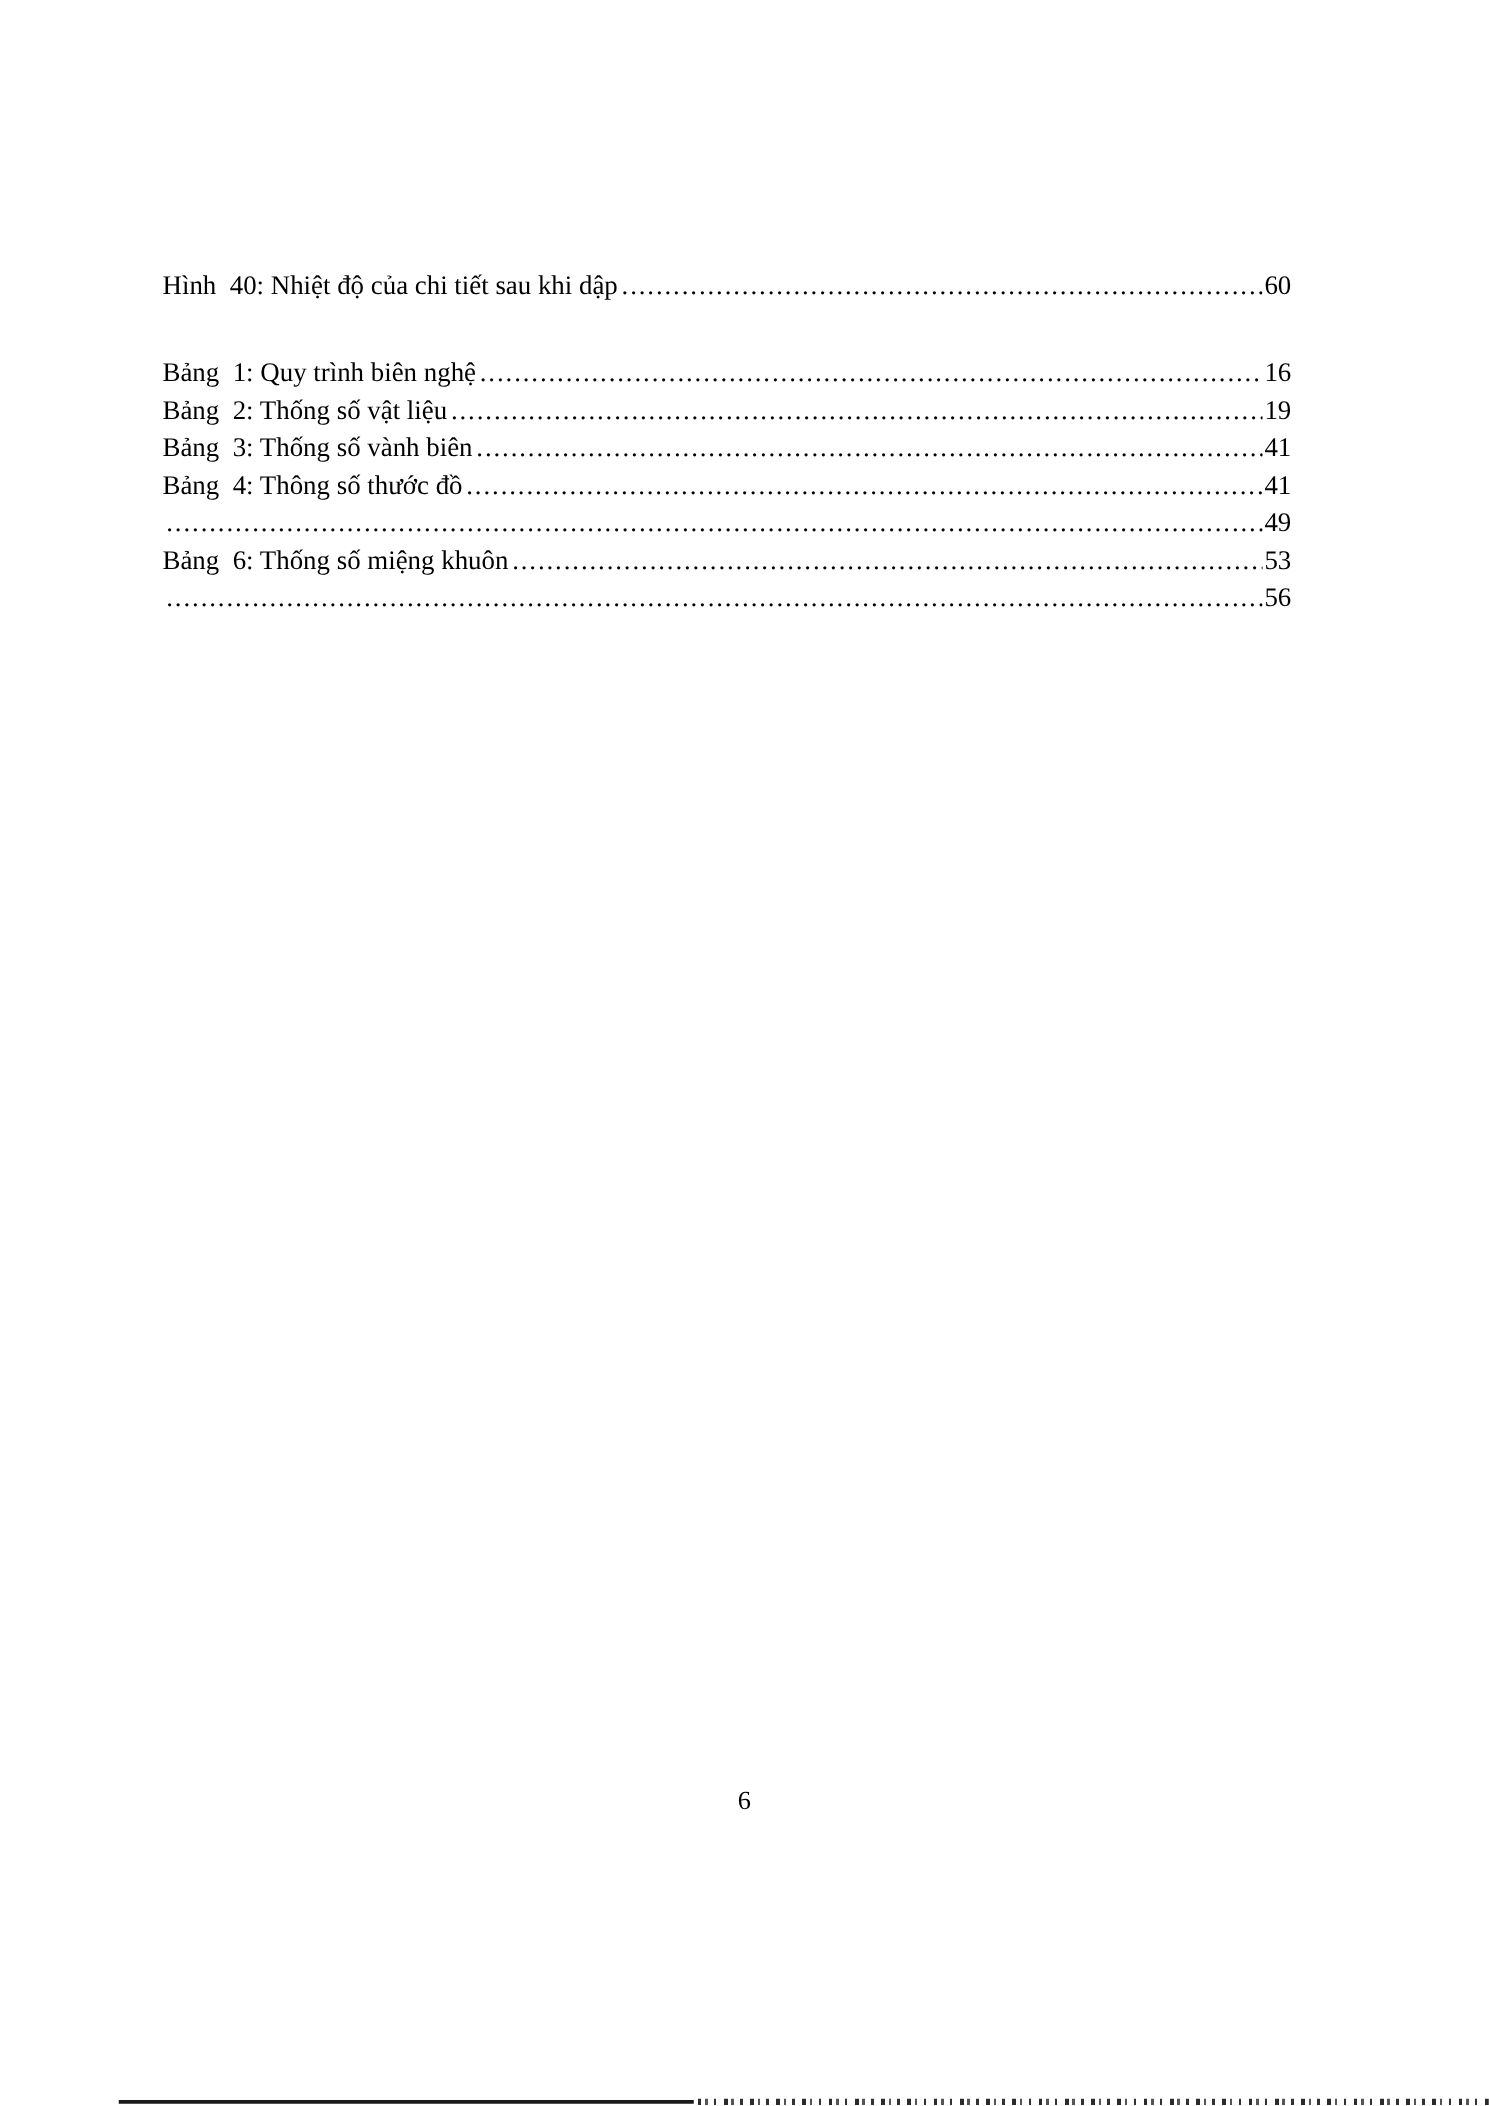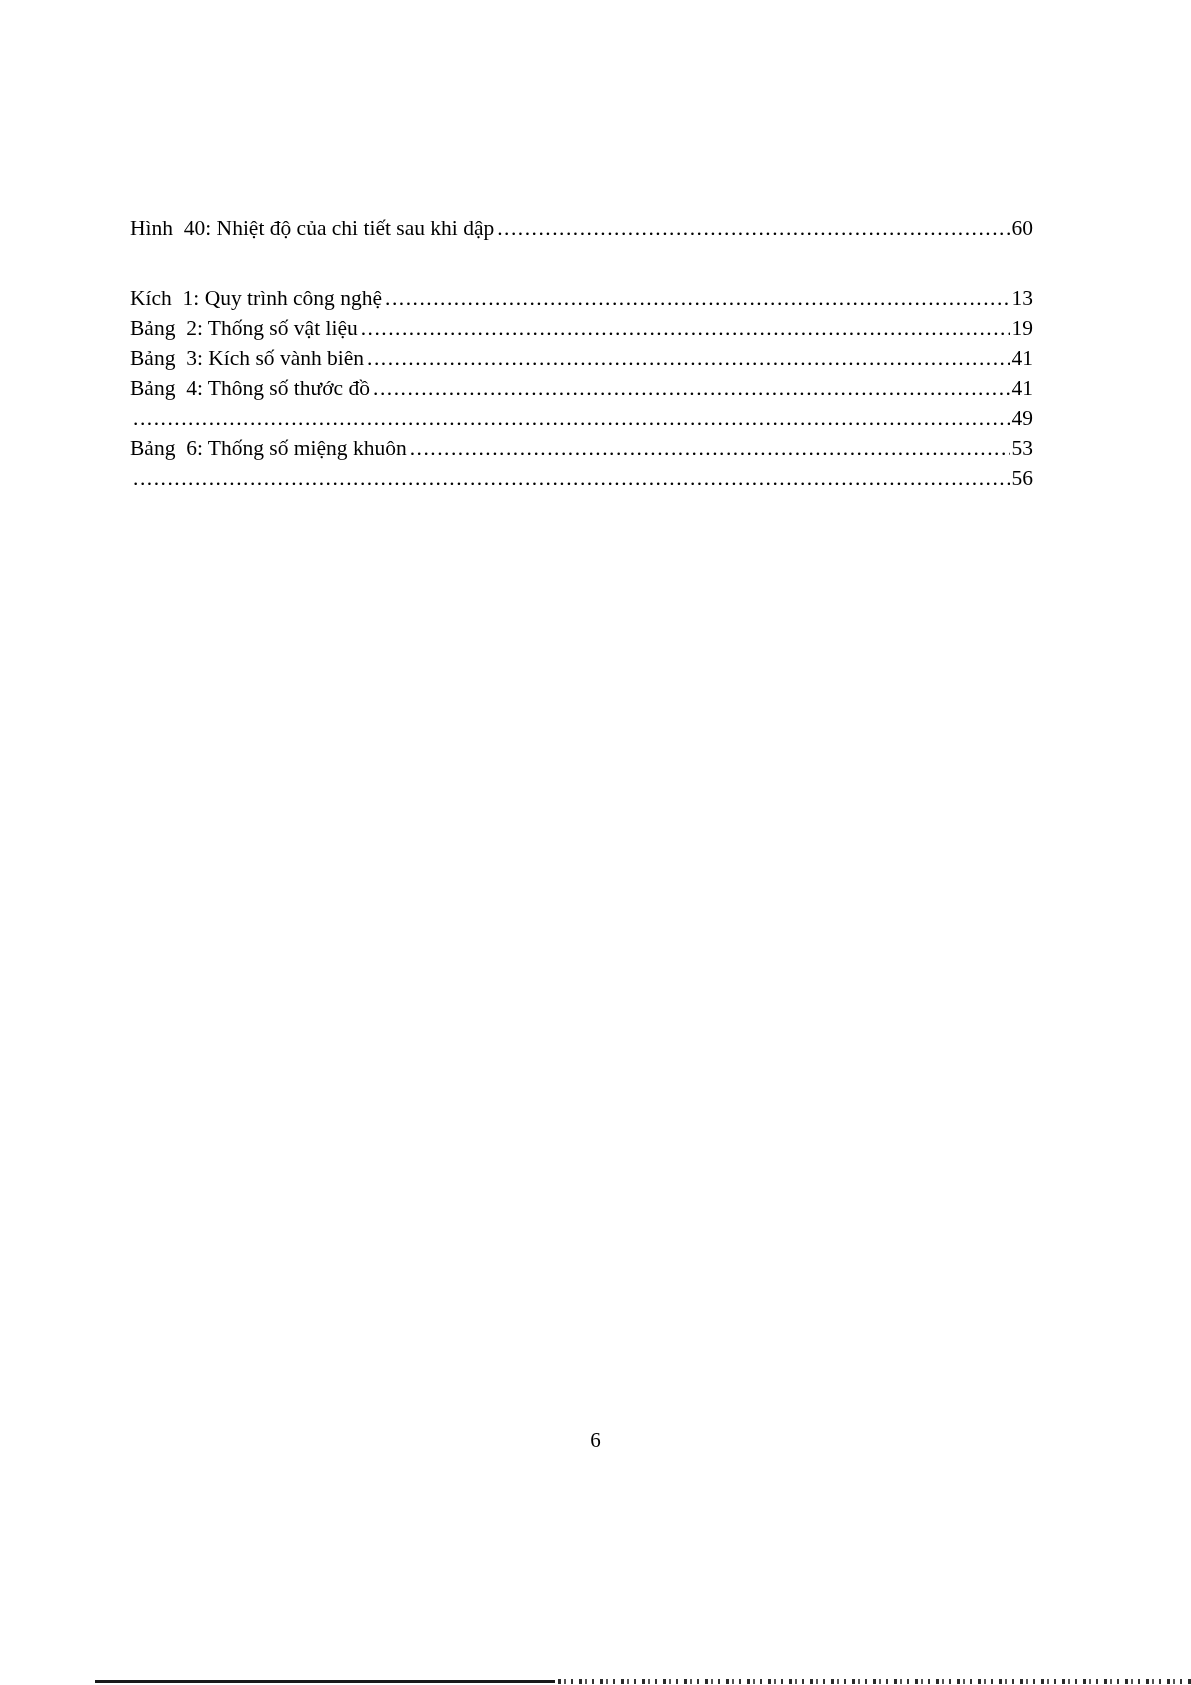--- a/index.html
+++ b/index.html
@@ -90,31 +90,31 @@
   <div class="figures-block">
     <div class="toc-row">
       <span class="label">Hình  40: Nhiệt độ của chi tiết sau khi dập</span>
       <span class="leader">................................................................................................................................................................................................................................................................................................................................................................................................................</span>
       <span class="pagenum">60</span>
     </div>
   </div>
 
   <div class="tables-block">
     <div class="toc-row">
-      <span class="label">Kích  1: Quy trình công nghệ</span>
+      <span class="label">Bảng  1: Quy trình biên nghệ</span>
       <span class="leader">................................................................................................................................................................................................................................................................................................................................................................................................................</span>
-      <span class="pagenum">13</span>
+      <span class="pagenum">16</span>
     </div>
     <div class="toc-row">
       <span class="label">Bảng  2: Thống số vật liệu</span>
       <span class="leader">................................................................................................................................................................................................................................................................................................................................................................................................................</span>
       <span class="pagenum">19</span>
     </div>
     <div class="toc-row">
-      <span class="label">Bảng  3: Kích số vành biên</span>
+      <span class="label">Bảng  3: Thống số vành biên</span>
       <span class="leader">................................................................................................................................................................................................................................................................................................................................................................................................................</span>
       <span class="pagenum">41</span>
     </div>
     <div class="toc-row">
       <span class="label">Bảng  4: Thông số thước đồ</span>
       <span class="leader">................................................................................................................................................................................................................................................................................................................................................................................................................</span>
       <span class="pagenum">41</span>
     </div>
     <div class="toc-row">
       <span class="leader">................................................................................................................................................................................................................................................................................................................................................................................................................</span>

